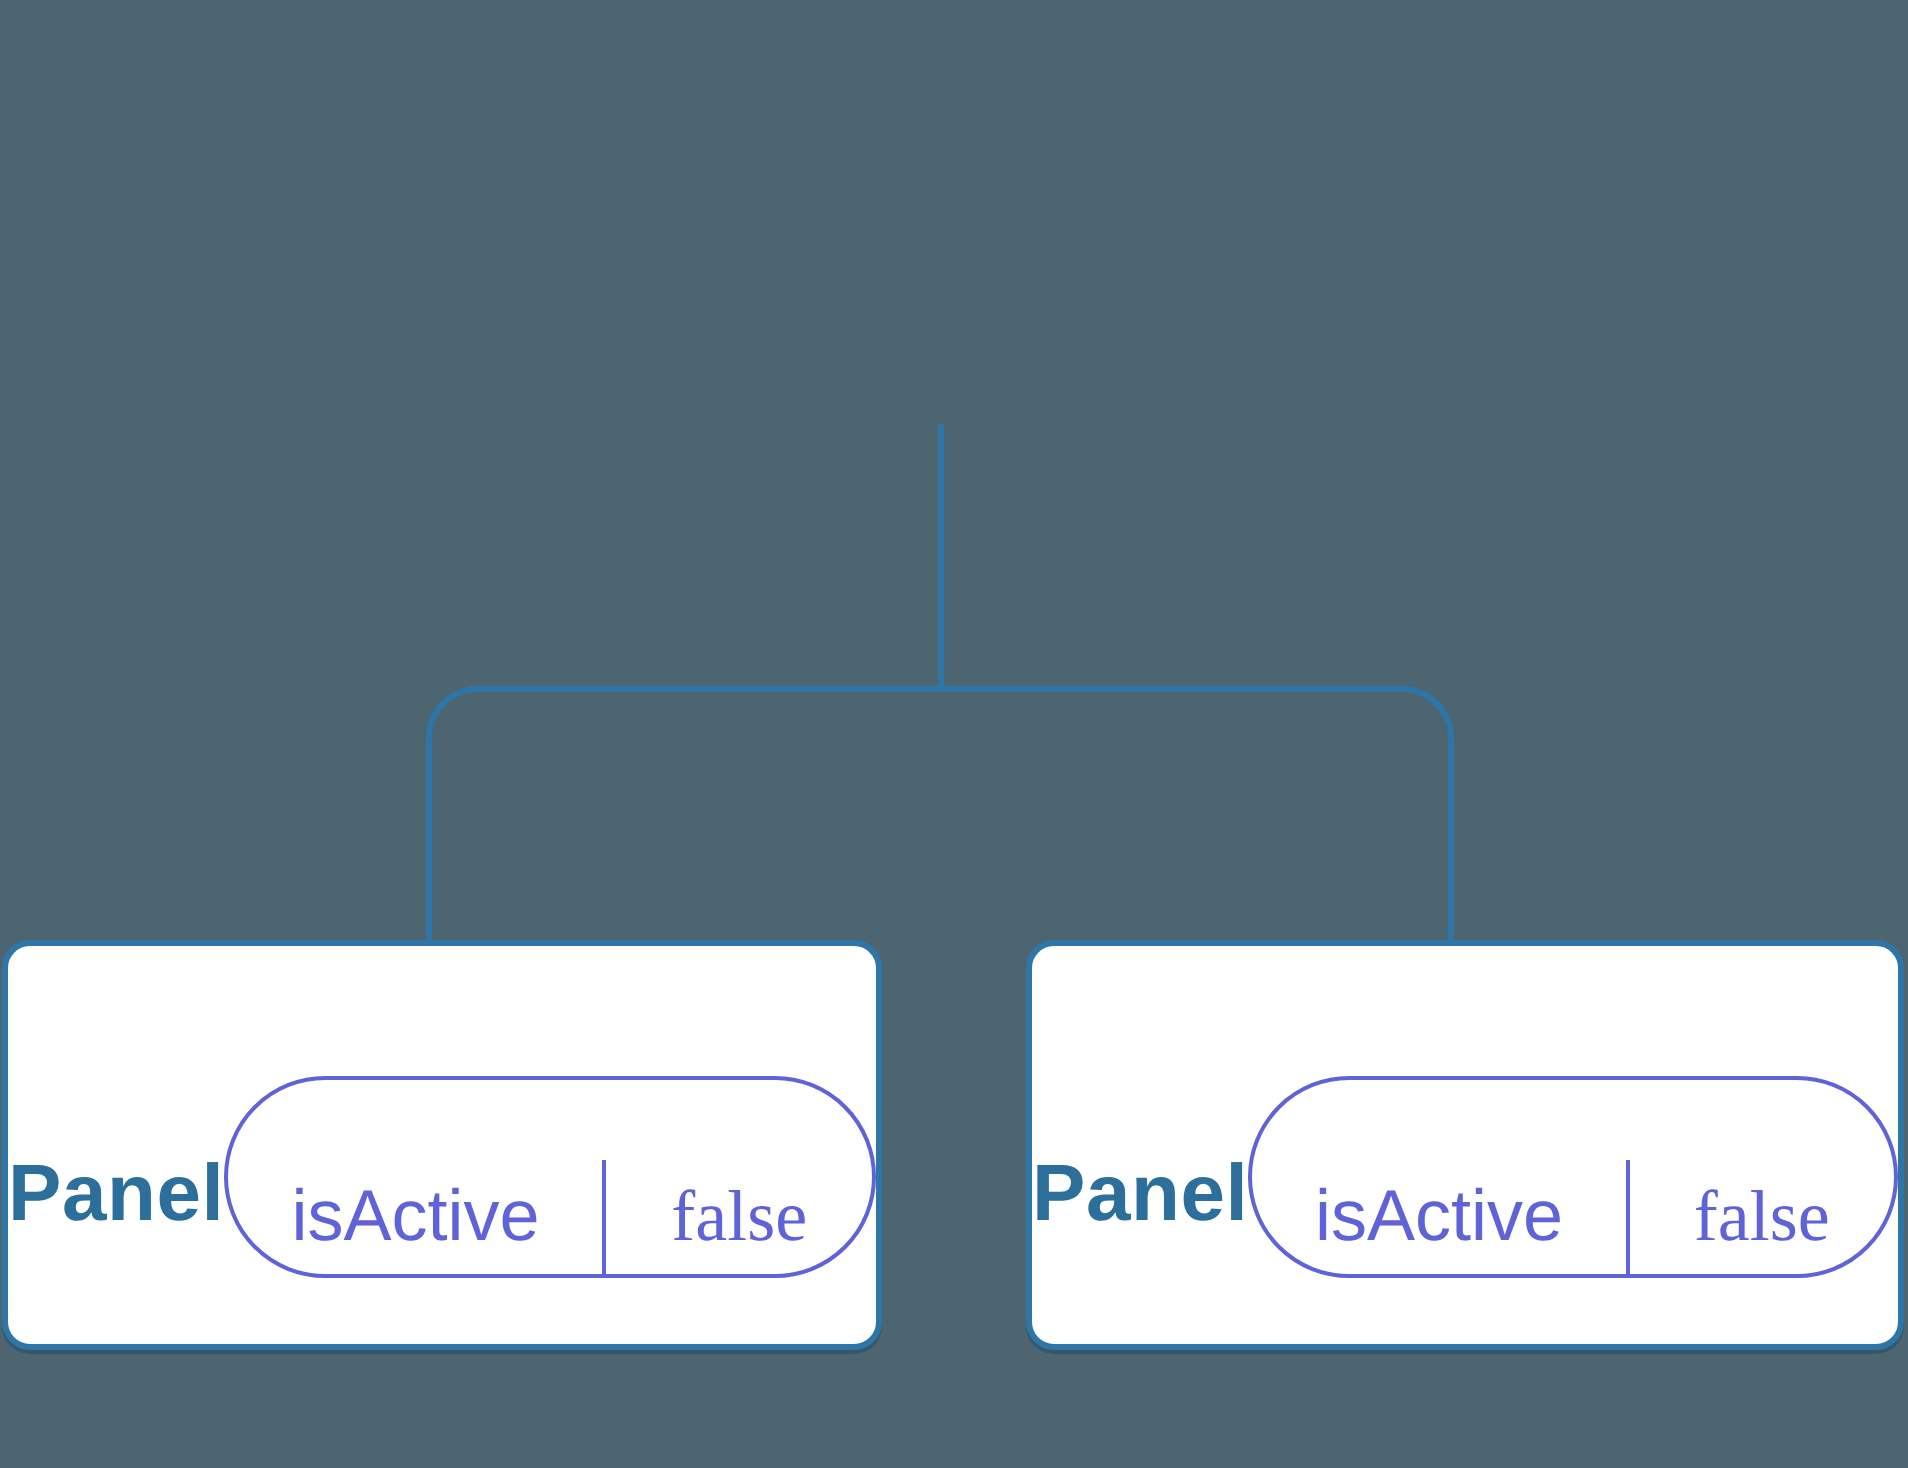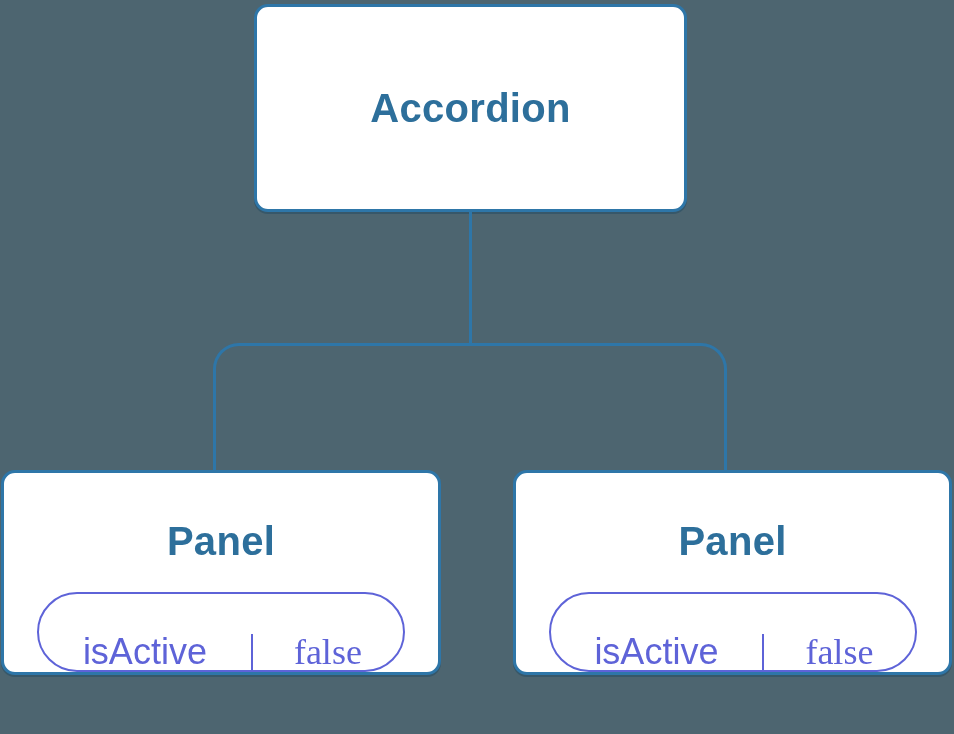--- a/index.html
+++ b/index.html
@@ -41,21 +41,21 @@
     height: 208px;
     display: flex;
     align-items: center;
     justify-content: center;
   }
   .panel-node {
     top: 470px;
     width: 440px;
     height: 205px;
     display: flex;
-    flex-direction: column;
+    flex-direction: row;
     align-items: center;
   }
   .panel-node.left  { left: 1px; }
   .panel-node.right { left: 513px; width: 439px; }
   .panel-node .node-title {
     margin-top: 48px;
   }
   .state-pill {
     margin-top: 31px;
     width: 368px;
@@ -104,23 +104,20 @@
     border: 3.5px solid #2e76a8;
     border-bottom: none;
     border-radius: 26px 26px 0 0;
   }
 </style>
 </head>
 <body>
 
 <div class="stage">
 
-  <div class="node root-node">
-    <span class="node-title">Accordion</span>
-  </div>
 
   <div class="connector-stem"></div>
   <div class="connector-branch"></div>
 
   <div class="node panel-node left">
     <span class="node-title">Panel</span>
     <div class="state-pill">
       <span class="state-cell state-key">isActive</span>
       <span class="state-cell state-value">false</span>
     </div>

